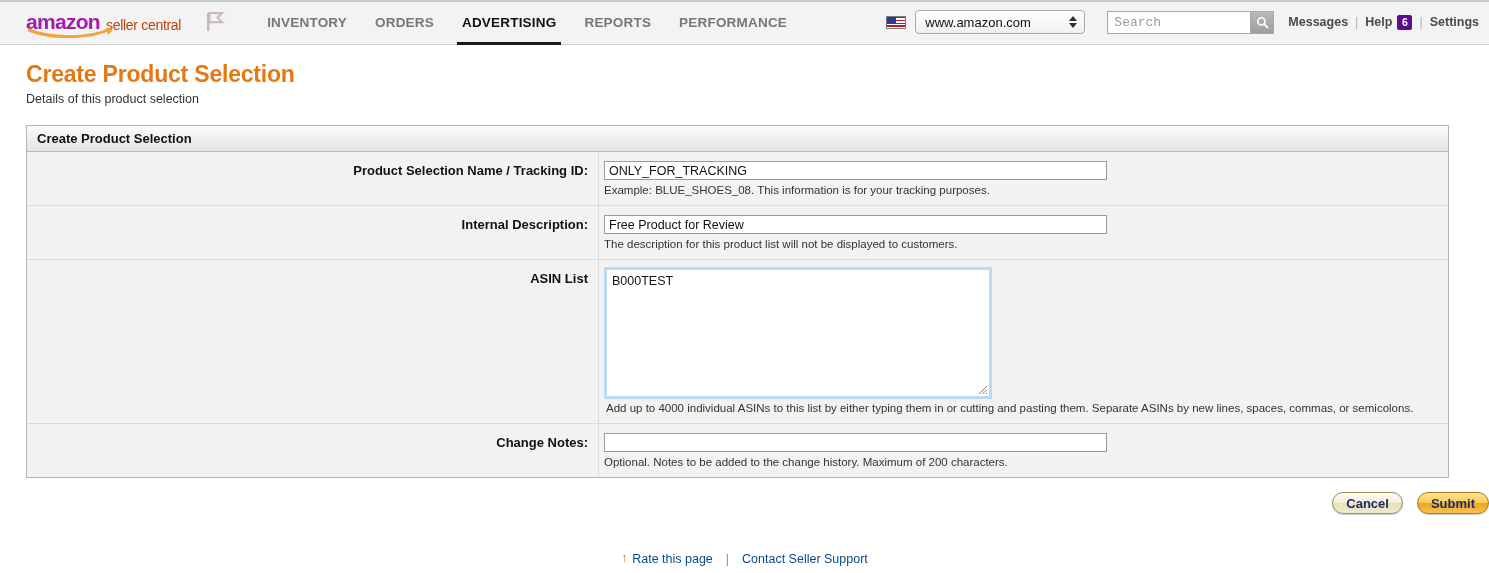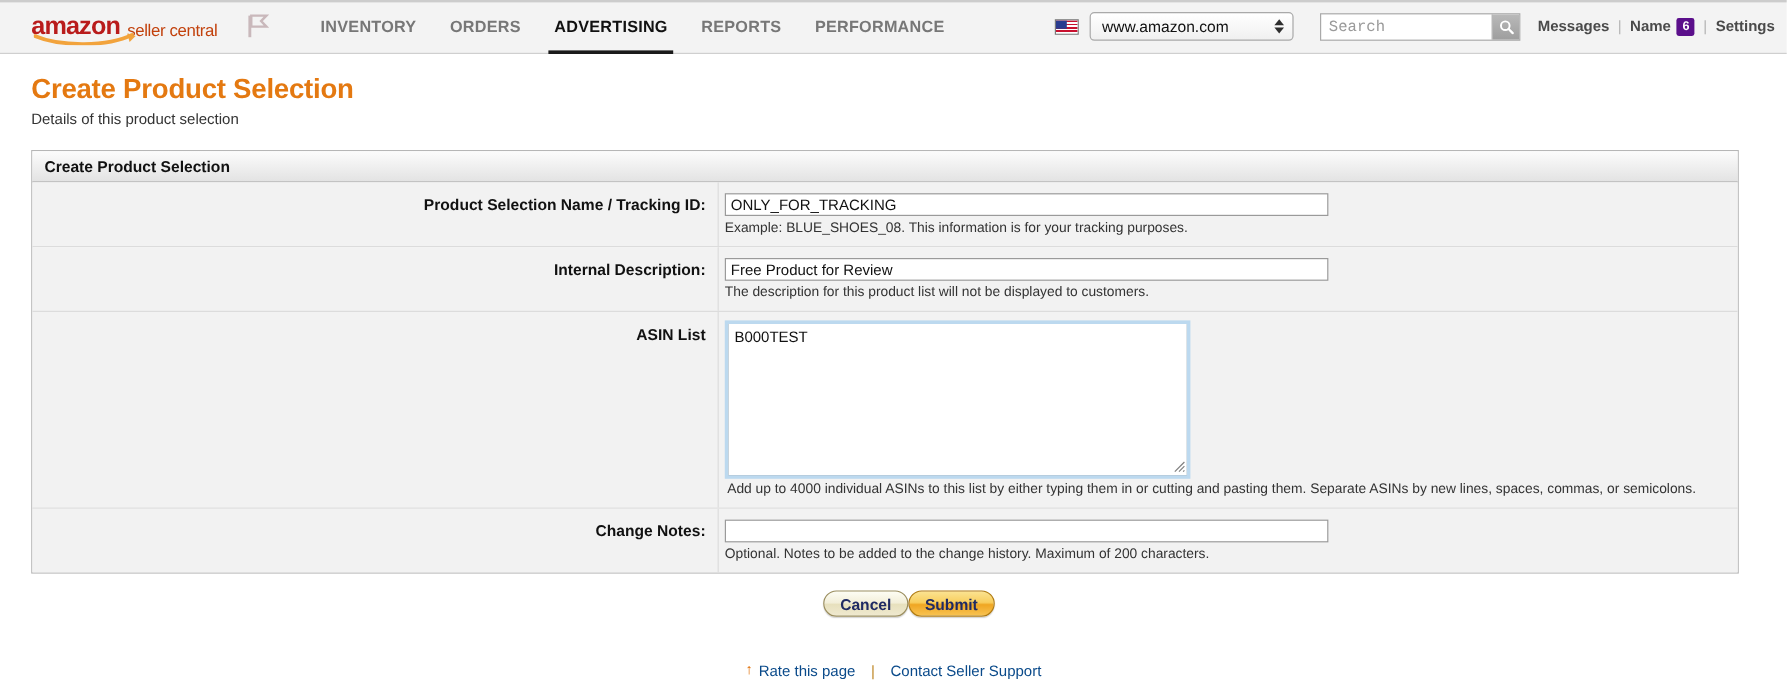--- a/index.html
+++ b/index.html
@@ -30,21 +30,21 @@
     margin-left: 26px;
     display: flex;
     align-items: flex-end;
     line-height: 1;
     position: relative;
     padding-bottom: 2px;
   }
   .logo-amazon {
     font-size: 21px;
     font-weight: bold;
-    color: #b91c1c;
+    color: #a21caf;
     letter-spacing: -0.7px;
   }
   .logo-seller {
     font-size: 14px;
     font-weight: normal;
     color: #c2410c;
     letter-spacing: -0.3px;
     margin-left: 6px;
   }
   .smile {
@@ -303,21 +303,22 @@
     width: 12px; height: 12px;
     pointer-events: none;
   }
   .asin-row .lbl-cell { padding-top: 11px; }
   .asin-row .ctl-cell { padding-left: 7px; padding-top: 9px; }
   .asin-hint { margin-top: 5px; }
 
   
   .btn-bar {
     display: flex;
-    justify-content: center;
+    justify-content: flex-end;
+    gap: 14px;
     margin-top: 14px;
     padding-left: 26px;
   }
   .btn {
     height: 22px;
     min-width: 62px;
     padding: 0 13px;
     border-radius: 11px;
     font-size: 13px;
     font-weight: bold;
@@ -422,21 +423,21 @@
         <svg width="13" height="13" viewBox="0 0 13 13">
           <circle cx="5.4" cy="5.4" r="3.6" fill="none" stroke="#ffffff" stroke-width="1.6"></circle>
           <line x1="8.2" y1="8.2" x2="11.6" y2="11.6" stroke="#ffffff" stroke-width="1.9" stroke-linecap="round"></line>
         </svg>
       </span>
     </div>
 
     <div class="hdr-links">
       <span class="lnk">Messages</span>
       <span class="sep">|</span>
-      <span class="lnk">Name</span>
+      <span class="lnk">Help</span>
       <span class="badge">6</span>
       <span class="sep">|</span>
       <span class="lnk">Settings</span>
     </div>
 
   </div>
 </div>
 
 <div class="page-head">
   <h1 class="page-title">Create Product Selection</h1>

